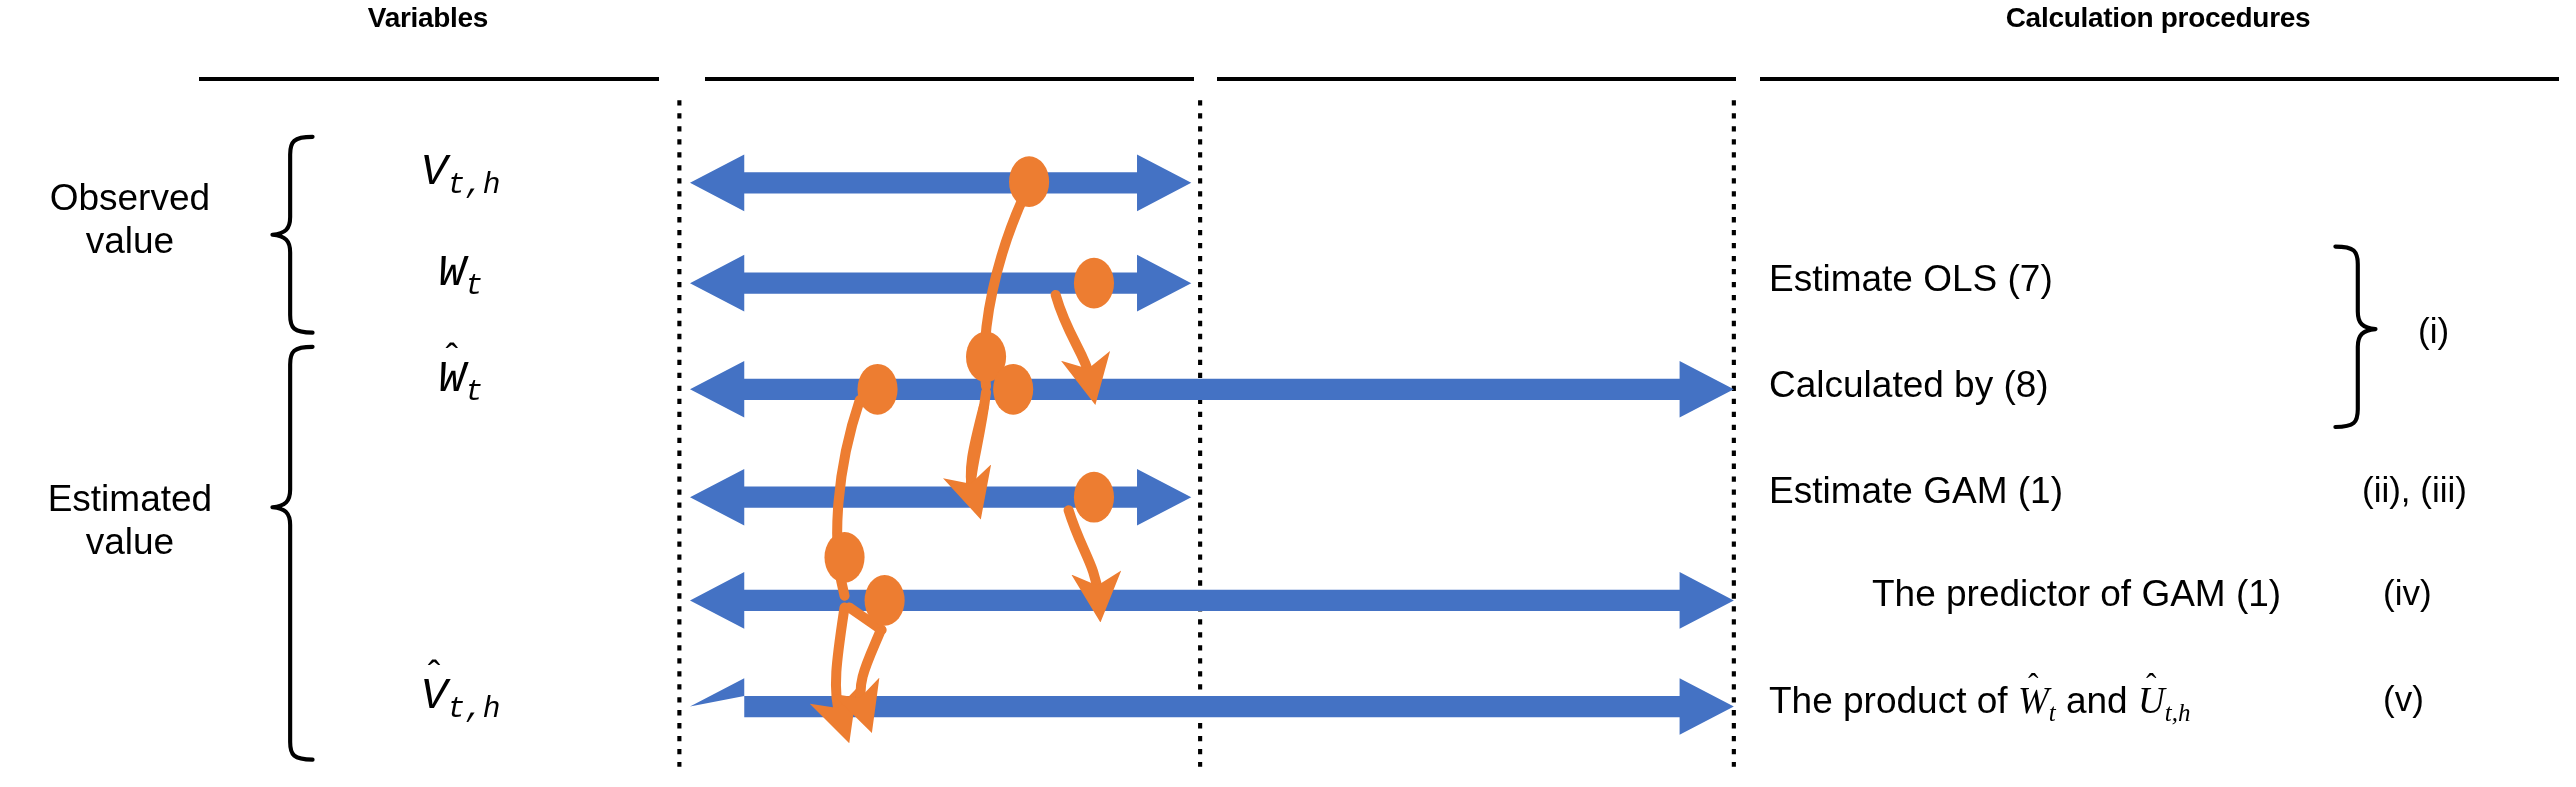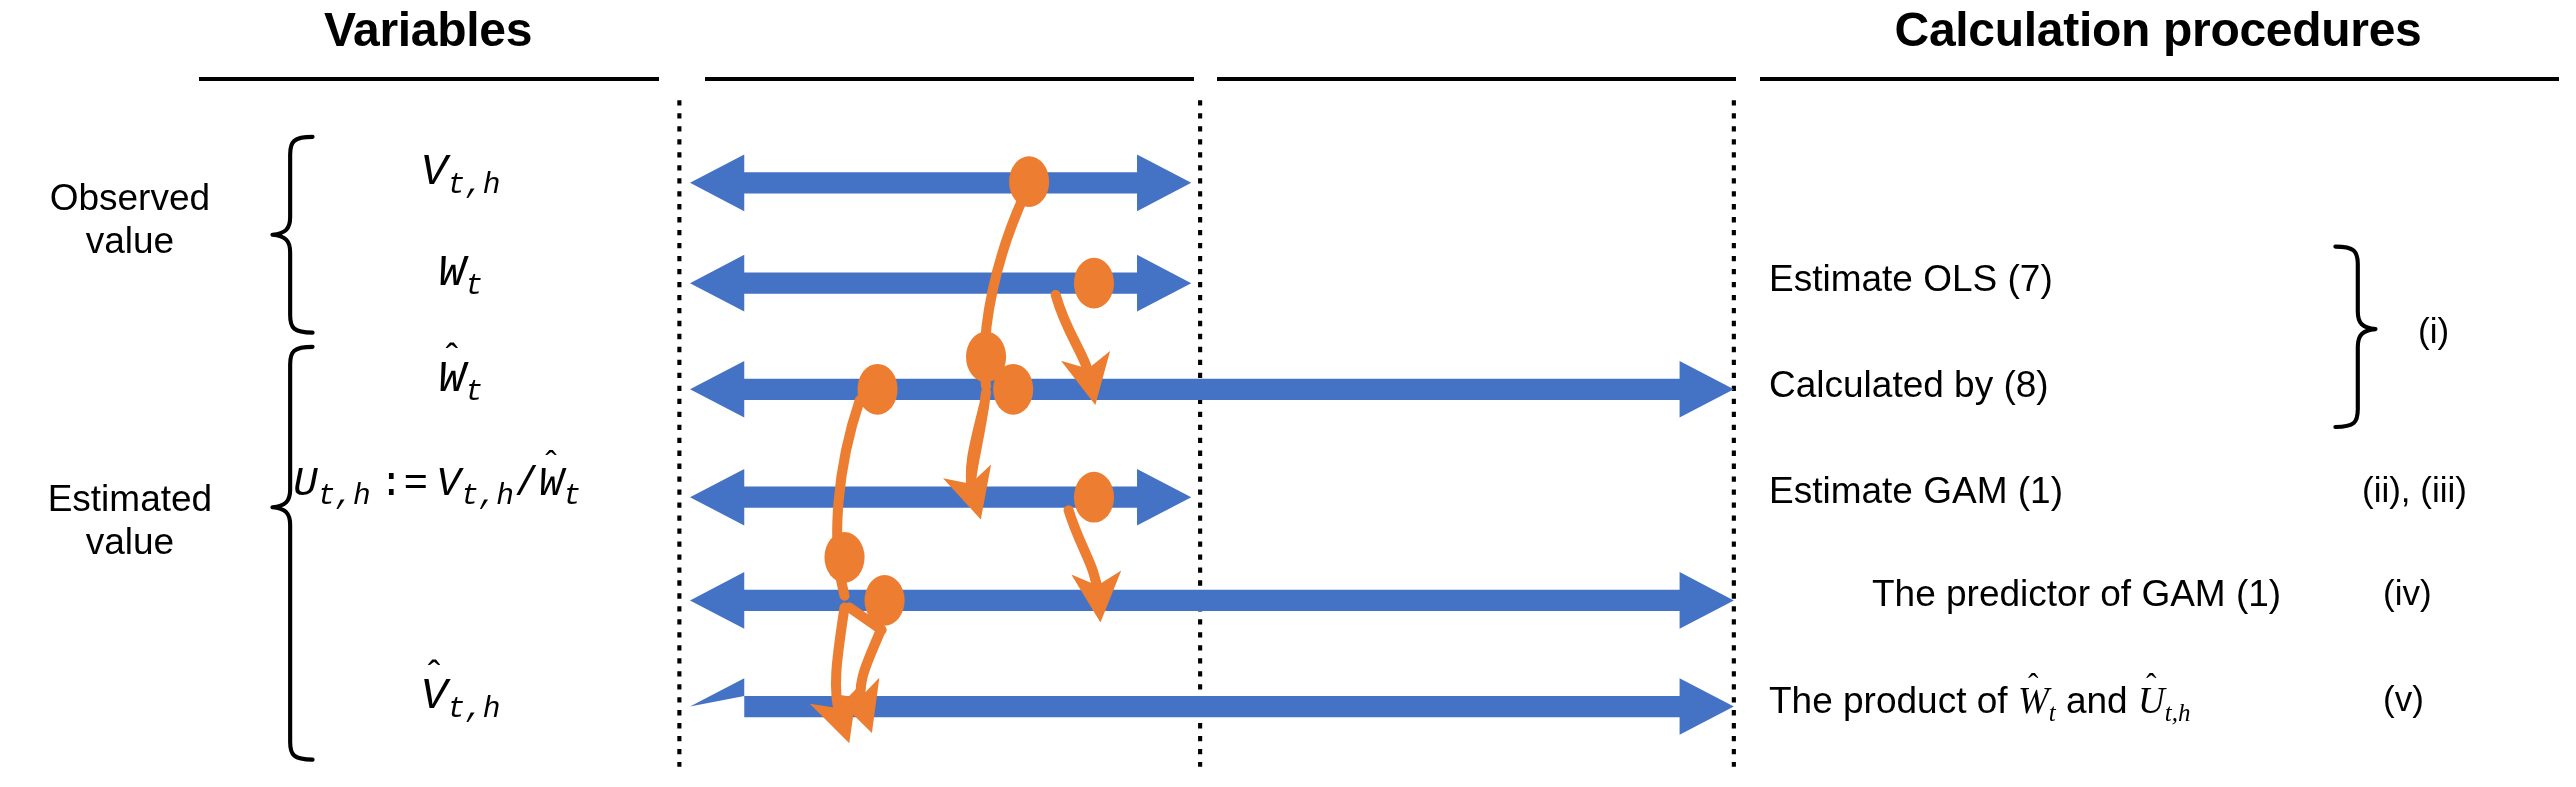--- a/index.html
+++ b/index.html
@@ -1,18 +1,18 @@
 <!DOCTYPE html>
 <html style="font-size:9.4px"><head>
 <meta charset="utf-8">
 <style>
   html,body{margin:0;padding:0;background:#ffffff;}
   body{width:2576px;height:788px;font-family:"Liberation Sans",sans-serif;color:#000;position:relative;overflow:hidden;}
   #stage{position:absolute;left:0;top:0;width:2576px;height:788px;}
-  .hdr{position:absolute;font-weight:bold;font-size:48px;text-align:center;white-space:nowrap;
+  .hdr{position:absolute;font-weight:bold;font-size:28px;text-align:center;white-space:nowrap;
        font-family:"Liberation Sans",sans-serif;letter-spacing:-0.3px;}
   .rule{position:absolute;height:4.1px;background:#000;}
   .grp-label{position:absolute;font-size:37px;line-height:1.15;text-align:center;white-space:pre-line;}
   .varcell{position:absolute;font-family:Liberation Mono, monospace;font-style:italic;font-size:45px;
            white-space:nowrap;text-align:center;}
   .varcell .sub{font-size:29.5px;vertical-align:-0.30em;font-style:italic;}
   .varcell .op{font-style:normal;}
   .hatwrap{position:relative;display:inline-block;}
   .hatwrap > .hat{position:absolute;left:50%;transform:translateX(-50%);top:-0.40em;font-style:normal;font-size:0.84em;}
   .proc{position:absolute;font-size:37px;white-space:nowrap;}
@@ -46,23 +46,20 @@
   </div>
 
   <div class="varcell" style="left:254px;top:248px;width:413px;">
     <span>W</span><span class="sub">t</span>
   </div>
 
   <div class="varcell" style="left:254px;top:354px;width:413px;">
     <span class="hatwrap"><span class="hat">̂</span>W</span><span class="sub">t</span>
   </div>
 
-  <div class="varcell" style="left:195px;top:461px;width:484px;font-size:41px;">
-    <span>U</span><span class="sub">t,h</span><span class="op"> := </span><span>V</span><span class="sub">t,h</span><span class="op">/</span><span class="hatwrap"><span class="hat">̂</span>W</span><span class="sub">t</span>
-  </div>
 
 
   <div class="varcell" style="left:254px;top:671px;width:413px;">
     <span class="hatwrap"><span class="hat">̂</span>V</span><span class="sub">t,h</span>
   </div>
 
   <div class="proc" style="left:1769px;top:258px;">Estimate OLS (7)</div>
 
   <div class="proc" style="left:1769px;top:364px;">Calculated by (8)</div>
 

